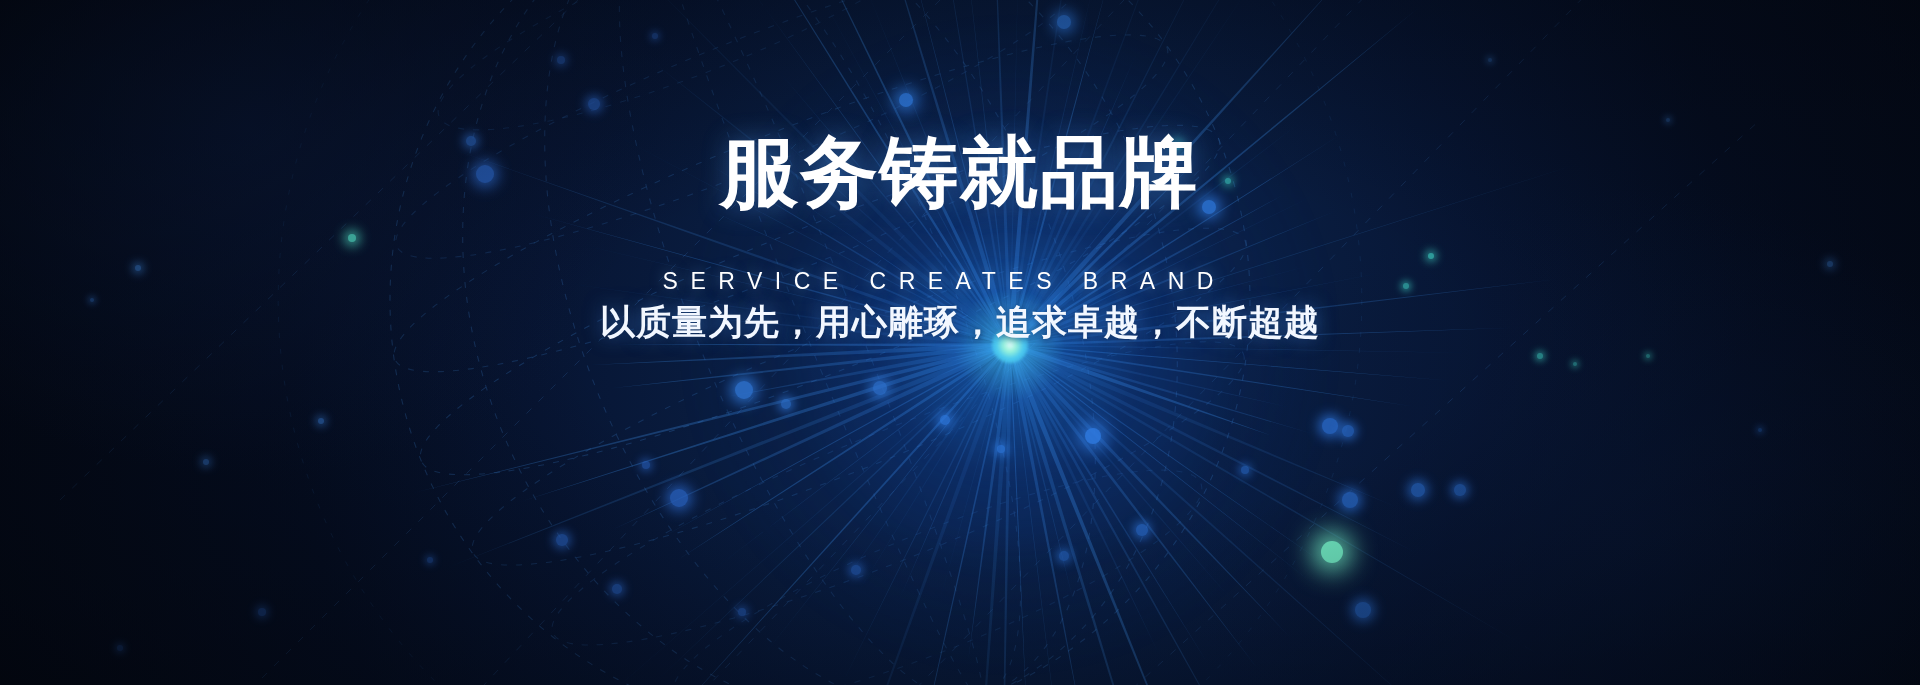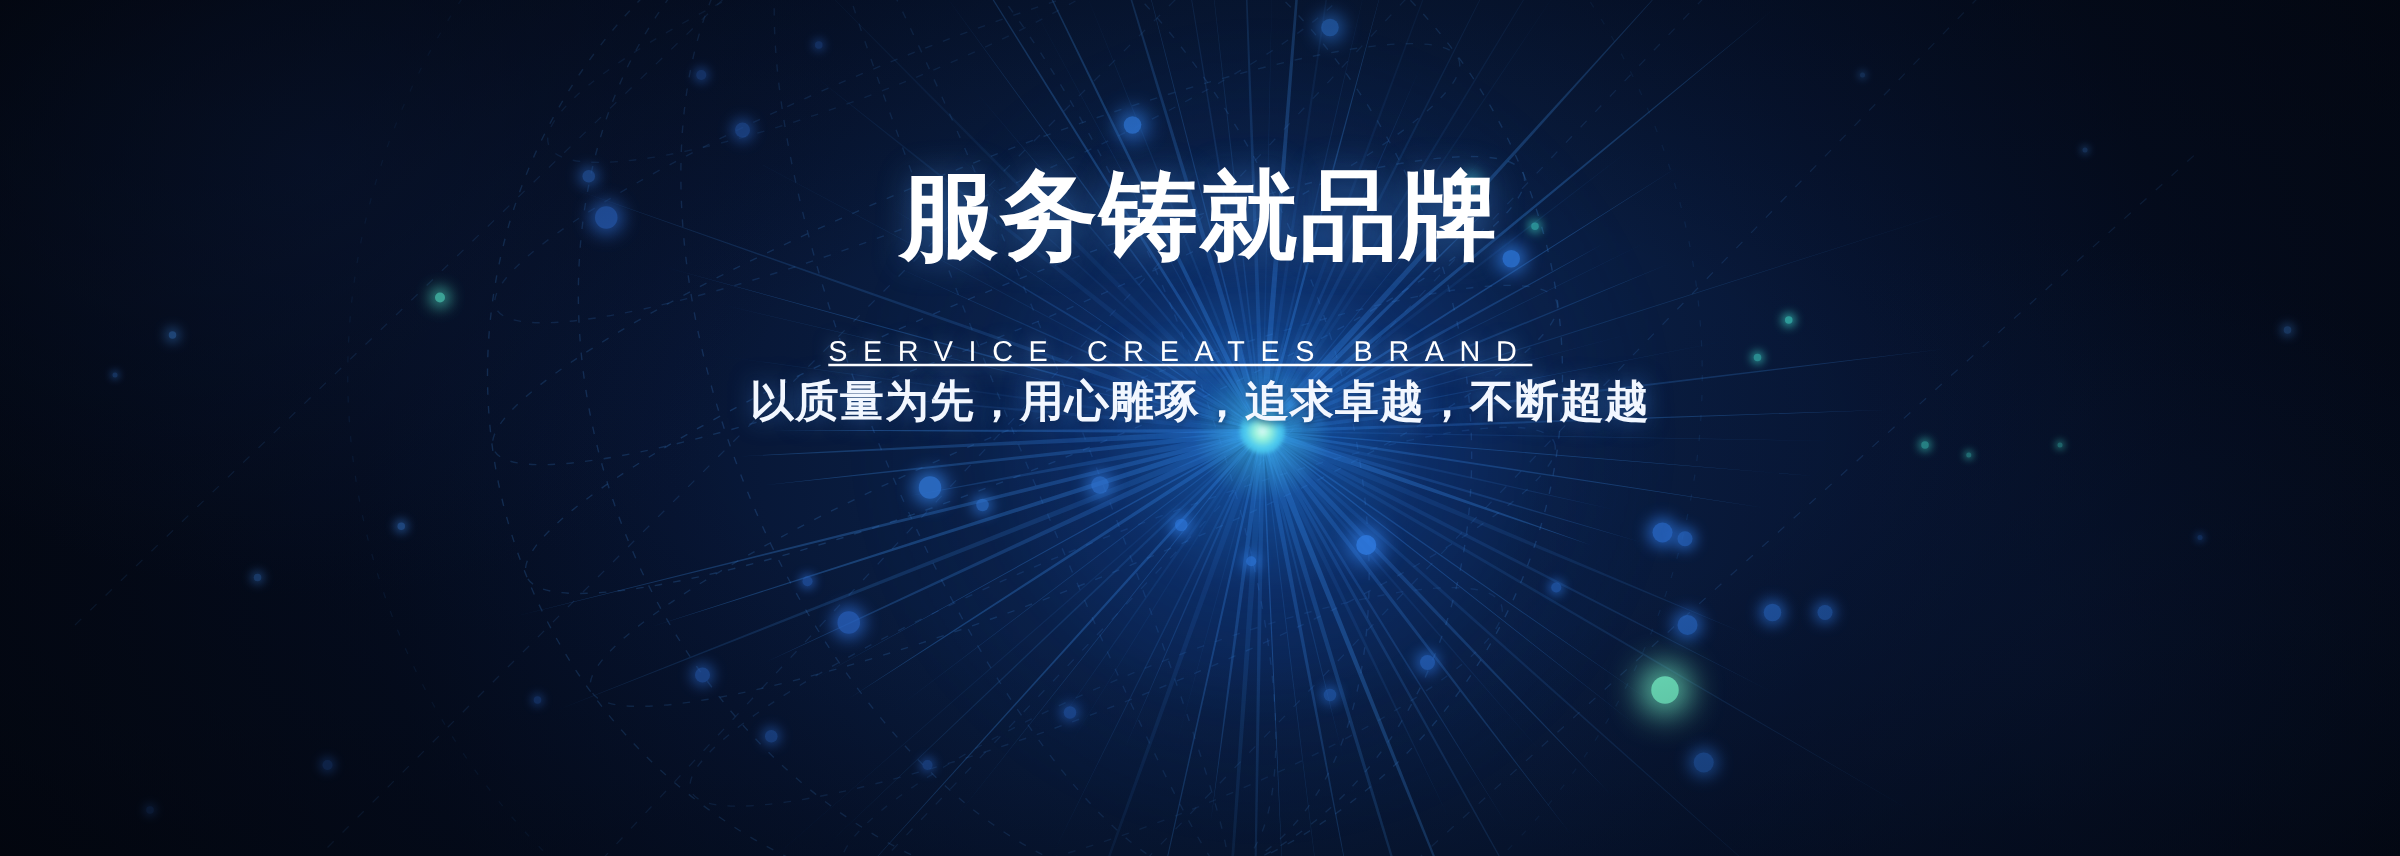--- a/index.html
+++ b/index.html
@@ -44,21 +44,20 @@
     letter-spacing:2px;
     text-shadow:0 0 26px rgba(90,170,255,.45),0 2px 10px rgba(0,20,60,.6);
     white-space:nowrap;
   }
   #subtitle{
     position:absolute;left:0;top:266px;width:1876px;text-align:center;
     font-size:23px;line-height:30px;font-weight:400;color:#ffffff;
     letter-spacing:12.5px;text-indent:12.5px;
     text-shadow:0 0 14px rgba(120,190,255,.5);
     white-space:nowrap;
-    text-decoration:underline;
   }
   #tagline{
     position:absolute;left:0;top:300px;width:1920px;text-align:center;
     font-size:35px;line-height:48px;font-weight:700;color:#f2f7ff;
     letter-spacing:1px;
     text-shadow:0 0 18px rgba(80,160,255,.5),0 1px 6px rgba(0,15,45,.7);
     white-space:nowrap;
     top:298px;
   }
   #tagline{top:298px;}

